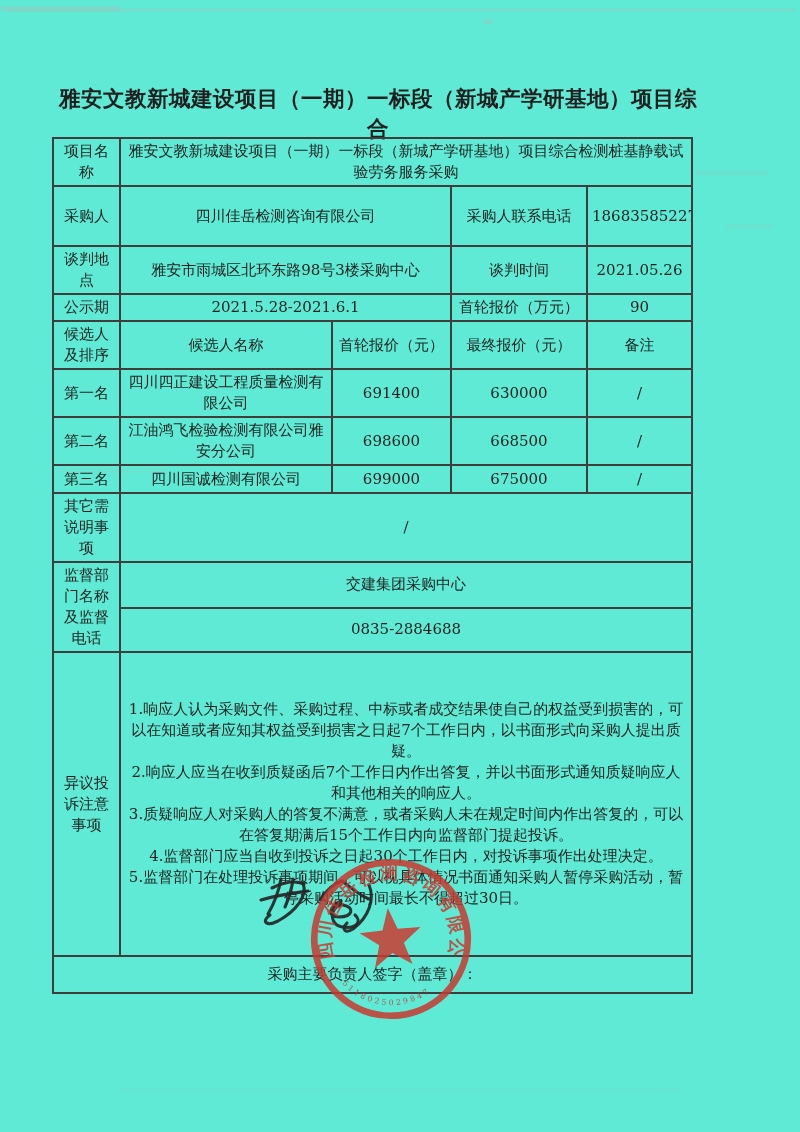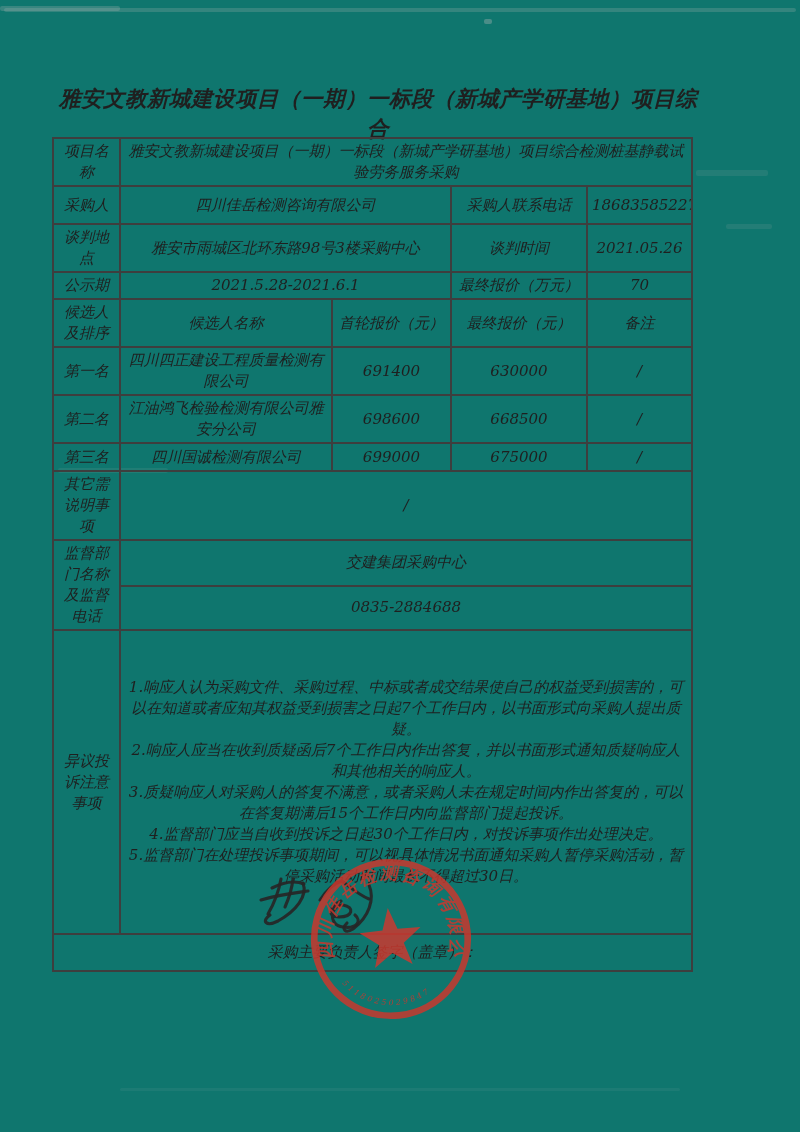--- a/index.html
+++ b/index.html
@@ -4,21 +4,21 @@
 <style>
   html,body{margin:0;padding:0;}
   body{
     width:800px;height:1132px;
     background:#ffffff;
     font-family:"DejaVu Serif","Liberation Serif",serif;
     color:#1f1f1f;
     position:relative;
     overflow:hidden;
   }
-  .page{position:absolute;left:0;top:0;width:800px;height:1132px;background:#0f766e;font-style:italic;}
+  .page{position:absolute;left:0;top:0;width:800px;height:1132px;background:#5eead4;}
 
   
   .artifact{position:absolute;background:#b9b9b9;border-radius:2px;}
   .a1{left:4px;top:8px;width:792px;height:4px;opacity:.22;}
   .a2{left:0px;top:6px;width:120px;height:5px;opacity:.25;}
   .a3{left:484px;top:19px;width:8px;height:5px;opacity:.35;}
   .a4{left:696px;top:170px;width:72px;height:6px;opacity:.12;}
   .a5{left:58px;top:468px;width:110px;height:5px;opacity:.10;}
   .a6{left:726px;top:224px;width:46px;height:5px;opacity:.12;}
   .a7{left:120px;top:1088px;width:560px;height:3px;opacity:.08;}
@@ -87,37 +87,37 @@
         <col style="width:212px">
         <col style="width:119px">
         <col style="width:136px">
         <col style="width:105px">
     </colgroup>
     <tbody>
         <tr style="height:41px">
       <td class="lab">项目名称</td>
       <td colspan="4" class="wrap2">雅安文教新城建设项目（一期）一标段（新城产学研基地）项目综合检测桩基静载试验劳务服务采购</td>
     </tr>
-    <tr style="height:38px">
+    <tr style="height:60px">
       <td class="lab">采购人</td>
       <td colspan="2">四川佳岳检测咨询有限公司</td>
       <td>采购人联系电话</td>
       <td class="num">18683585227</td>
     </tr>
     <tr style="height:43px">
       <td class="lab">谈判地点</td>
       <td colspan="2">雅安市雨城区北环东路98号3楼采购中心</td>
       <td>谈判时间</td>
       <td class="num">2021.05.26</td>
     </tr>
     <tr style="height:20px">
       <td class="lab">公示期</td>
       <td colspan="2" class="num">2021.5.28-2021.6.1</td>
-      <td>最终报价（万元）</td>
-      <td class="num">70</td>
+      <td>首轮报价（万元）</td>
+      <td class="num">90</td>
     </tr>
     <tr style="height:40px">
       <td class="lab">候选人及排序</td>
       <td>候选人名称</td>
       <td>首轮报价（元）</td>
       <td>最终报价（元）</td>
       <td>备注</td>
     </tr>
     <tr style="height:44px">
       <td>第一名</td>

